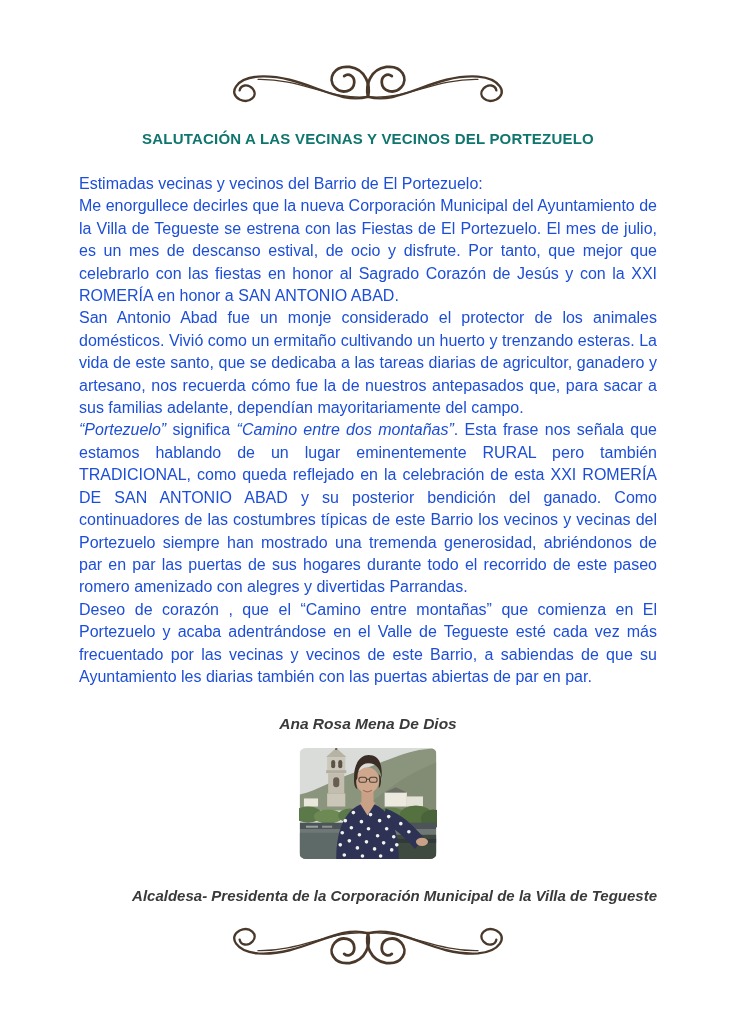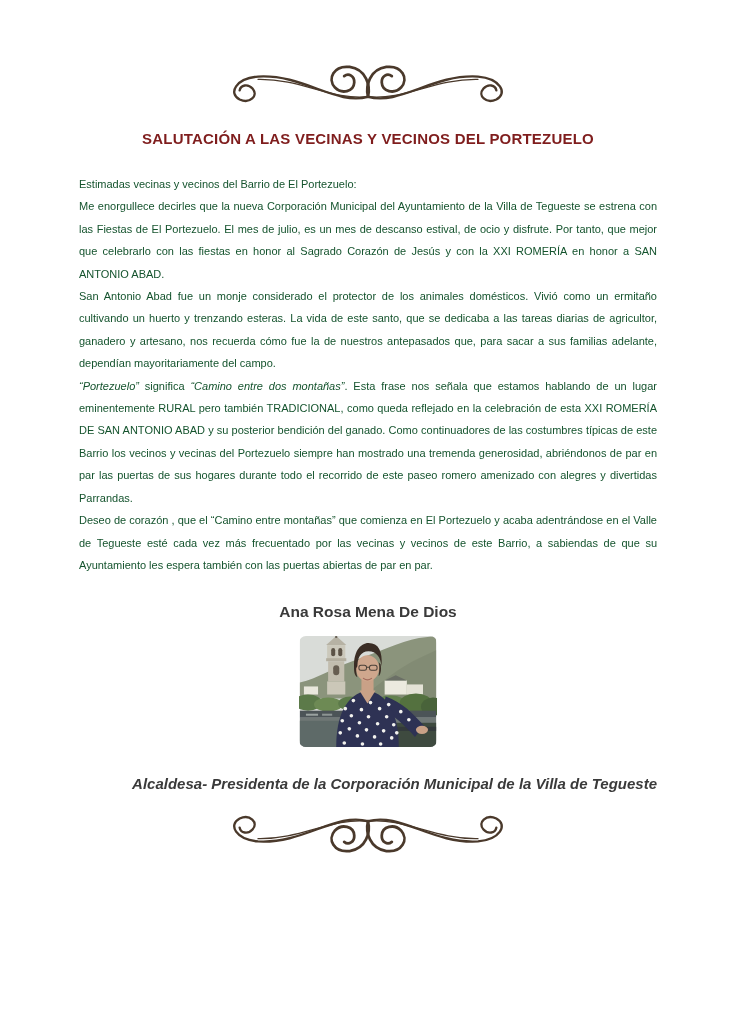--- a/index.html
+++ b/index.html
@@ -21,36 +21,37 @@
   }
   .flourish.bottom{
     margin-top:10px;
     transform:scaleY(-1);
   }
   .title{
     font-size:15px;
     font-weight:bold;
     text-align:center;
     letter-spacing:.2px;
-    color:#7f1d1d;
+    color:#0f766e;
     margin:14px 0 26px 0;
   }
   .body p{
     margin:0;
-    font-size:11px;
+    font-size:16px;
     line-height:22.4px;
     text-align:justify;
-    color:#14532d;
+    color:#1d4ed8;
   }
   .b{font-weight:normal;}
   .i{font-style:italic;}
   .sig-name{
     margin-top:27px;
     text-align:center;
     font-weight:bold;
+    font-style:italic;
     font-size:15.5px;
     color:#3a3a3a;
   }
   .photo-wrap{
     margin-top:15px;
     display:flex;
     justify-content:center;
   }
   .photo{
     width:138px;height:111px;
@@ -82,21 +83,21 @@
     </g>
   </svg>
 
   <div class="title">SALUTACIÓN A LAS VECINAS Y VECINOS DEL PORTEZUELO</div>
 
   <div class="body">
       <p><span>Estimadas vecinas y vecinos del Barrio de El Portezuelo:</span></p>
       <p><span>Me enorgullece decirles que la nueva Corporación Municipal del Ayuntamiento de la Villa de Tegueste se estrena con las Fiestas de El Portezuelo. El mes de julio, es un mes de descanso estival, de ocio y disfrute. Por tanto, que mejor que celebrarlo con las fiestas en honor al </span><span class="b">Sagrado Corazón de Jesús</span><span> y con la </span><span class="b">XXI ROMERÍA</span><span> en honor a </span><span class="b">SAN ANTONIO ABAD.</span></p>
       <p><span>San Antonio Abad fue un  monje considerado el protector de los animales domésticos. Vivió como un ermitaño cultivando un huerto y trenzando esteras. La vida de este santo, que se dedicaba a las tareas diarias de agricultor, ganadero y artesano, nos recuerda cómo fue la de nuestros antepasados que, para sacar a sus familias adelante, dependían mayoritariamente del campo.</span></p>
       <p><span class="b i">“Portezuelo”</span><span> significa  </span><span class="b i">“Camino entre dos  montañas”</span><span>. Esta frase nos señala que estamos hablando de un lugar  eminentemente </span><span class="b">RURAL</span><span> pero también </span><span class="b">TRADICIONAL,</span><span>  como queda reflejado en la celebración de esta </span><span class="b">XXI ROMERÍA DE SAN ANTONIO ABAD y su posterior bendición del ganado.</span><span> Como continuadores de las costumbres típicas de este Barrio los vecinos y vecinas del Portezuelo siempre han mostrado una tremenda generosidad,  abriéndonos de par en par las puertas de sus hogares durante todo el recorrido de este paseo romero amenizado con alegres y divertidas Parrandas.</span></p>
-      <p><span>Deseo de corazón , que el “Camino entre montañas” que comienza en El Portezuelo y acaba adentrándose en el Valle de Tegueste esté cada vez más frecuentado por las vecinas y vecinos de este Barrio, a sabiendas de que su Ayuntamiento les espera también con las puertas abiertas de par en par.</span></p>
+      <p><span>Deseo de corazón , que el “Camino entre montañas” que comienza en El Portezuelo y acaba adentrándose en el Valle de Tegueste esté cada vez más frecuentado por las vecinas y vecinos de este Barrio, a sabiendas de que su Ayuntamiento les diarias también con las puertas abiertas de par en par.</span></p>
     </div>
 
   <div class="sig-name">Ana Rosa Mena De Dios</div>
 
   <div class="photo-wrap">
     <svg class="photo" viewBox="0 0 135 110" aria-hidden="true">
 
       <rect x="0" y="0" width="135" height="110" fill="#d9dcd8"></rect>
 
       <path d="M135,0 L135,62 L0,62 L0,46 C18,42 32,32 52,25 C78,16 98,6 118,2 Z" fill="#8b947c"></path>

